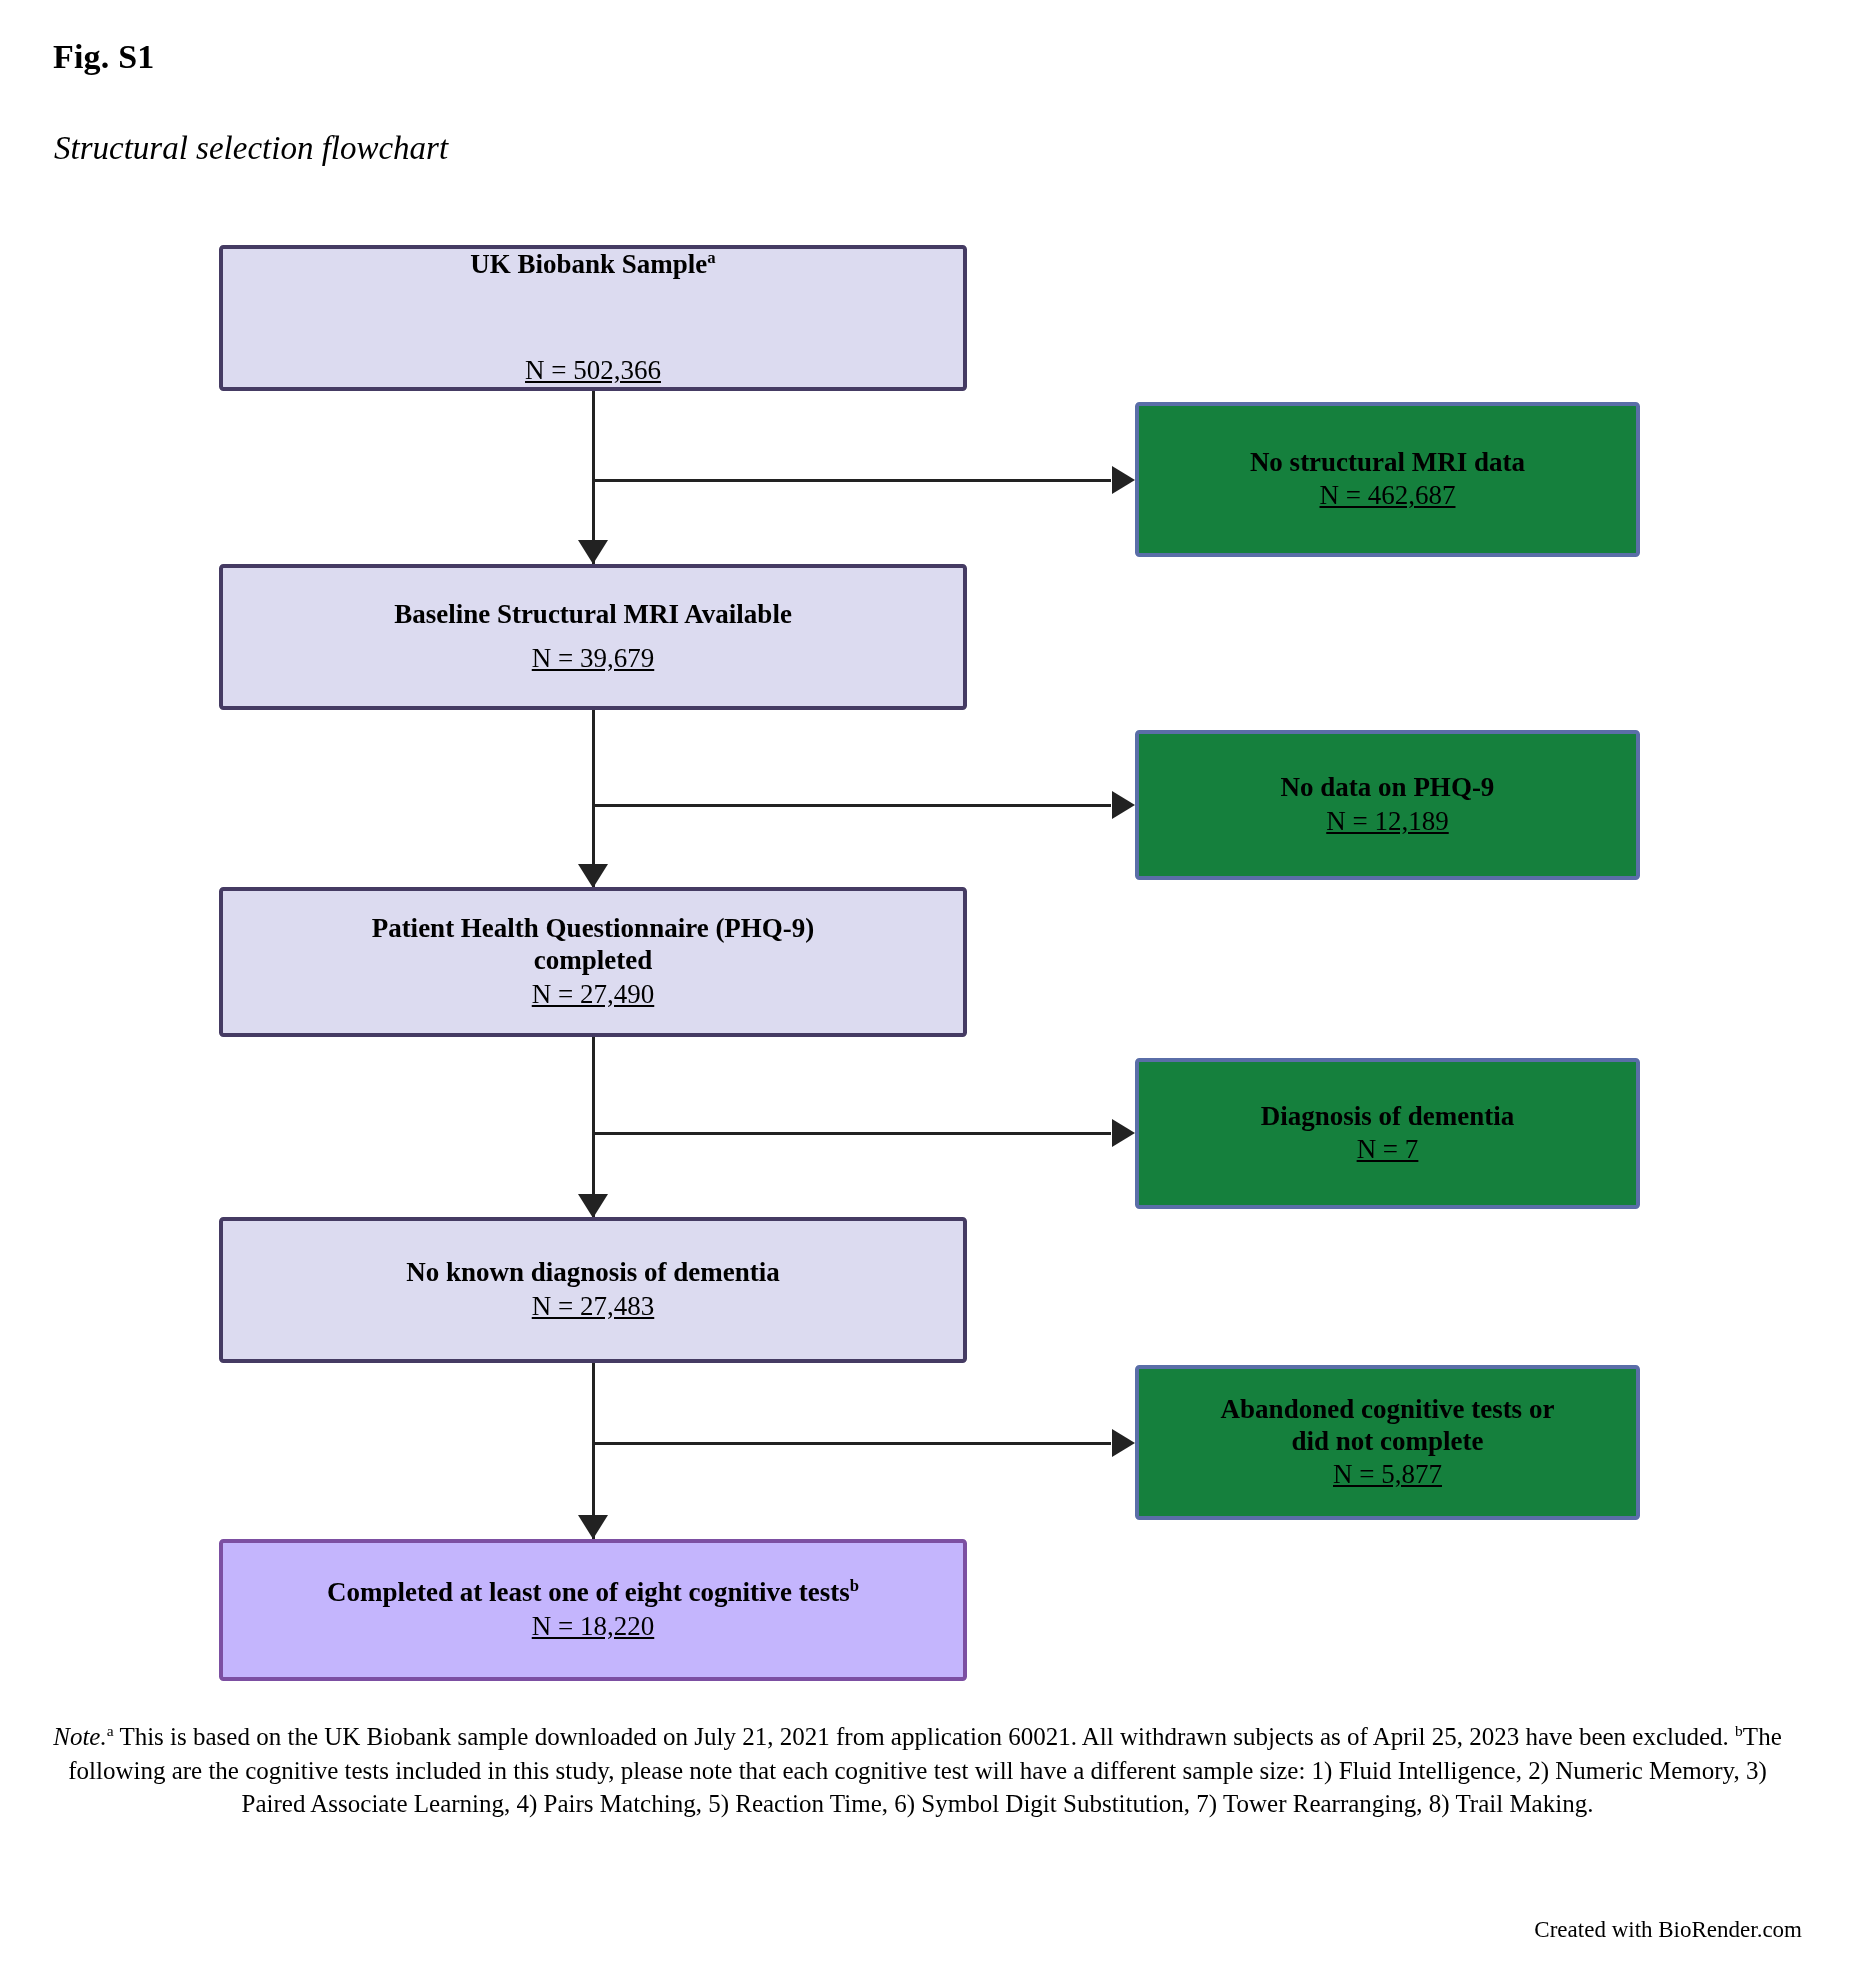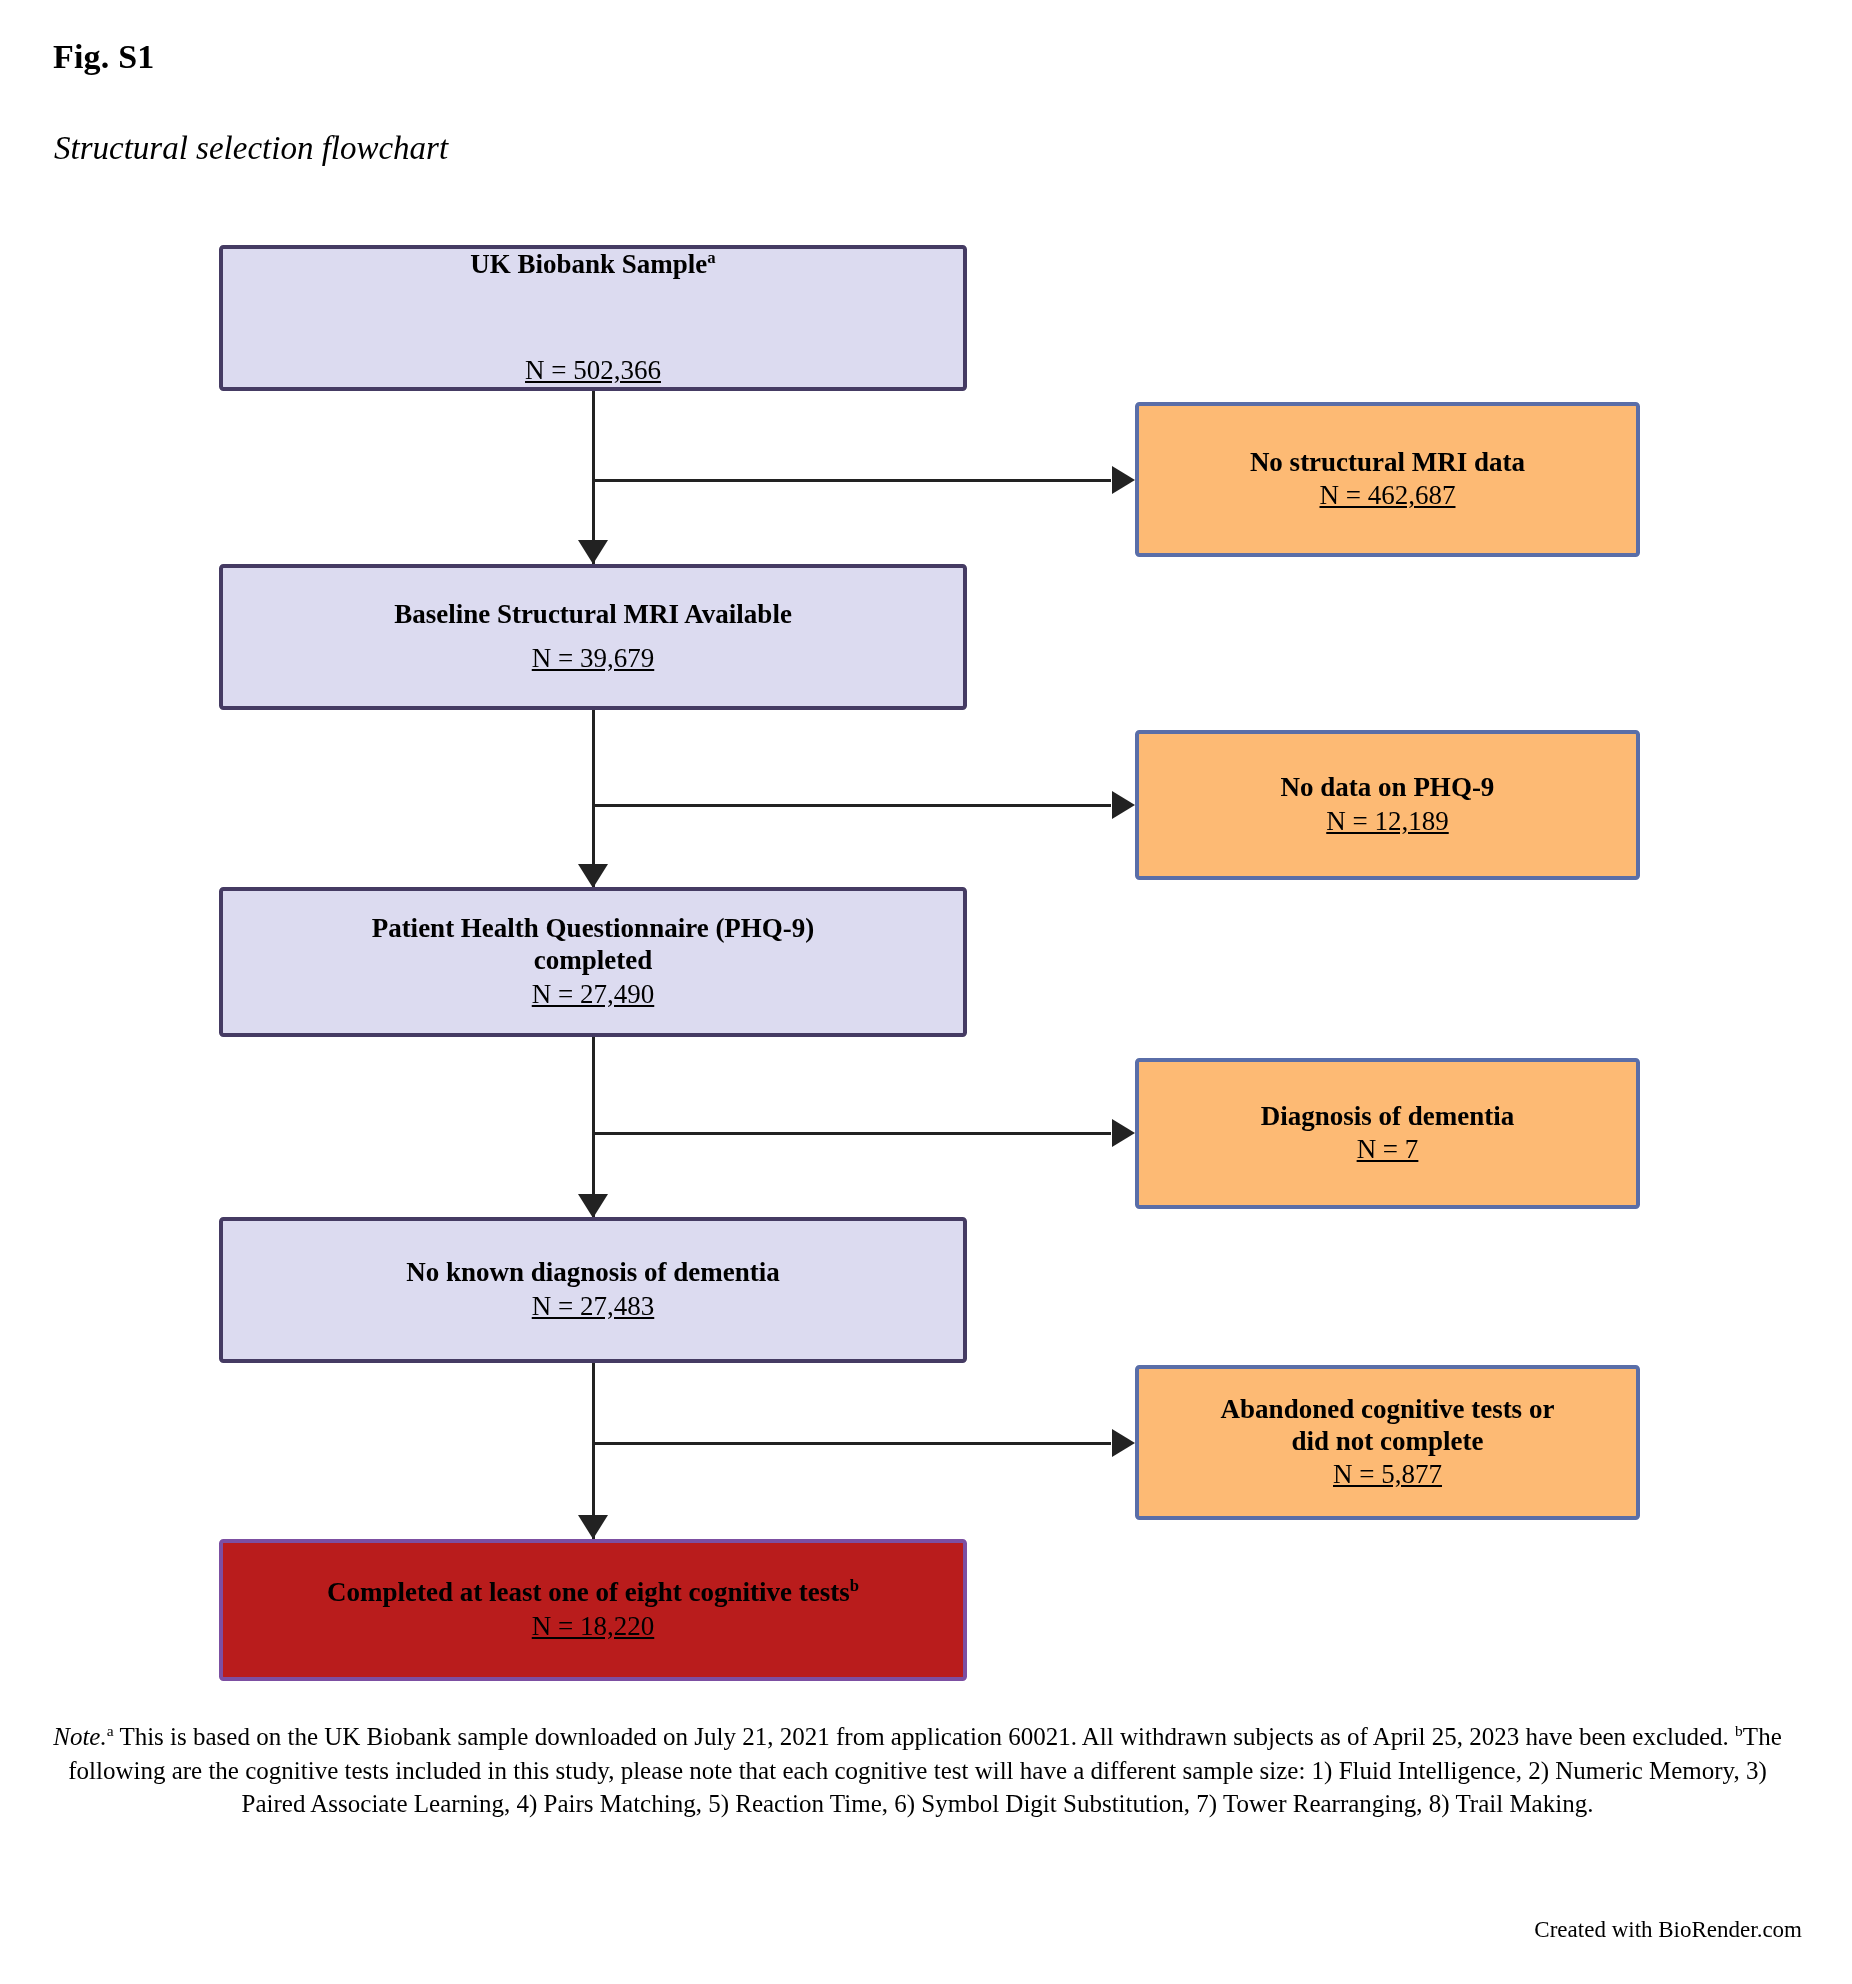--- a/index.html
+++ b/index.html
@@ -76,27 +76,27 @@
   }
 
   .main-box {
     border: 4.4px solid #453b63;
     background: #dcdbf0;
     left: 219px;
     width: 748px;
   }
   .final-box {
     border: 4.4px solid #7c4fa2;
-    background: #b91c1c;
+    background: #c4b5fd;
     left: 219px;
     width: 748px;
   }
   .side-box {
     border: 4.9px solid #5a6ea8;
-    background: #fdba74;
+    background: #15803d;
     left: 1135px;
     width: 505px;
   }
 
   
   #box-ukb        { top: 245px;  height: 146px; justify-content: space-between; }
   #box-mri        { top: 564px; height: 146px; gap: 10px; }
   #box-phq        { top: 887px; height: 150px; }
   #box-nodementia { top: 1217px; height: 146px; }
   #box-final      { top: 1539px; height: 142px; }

